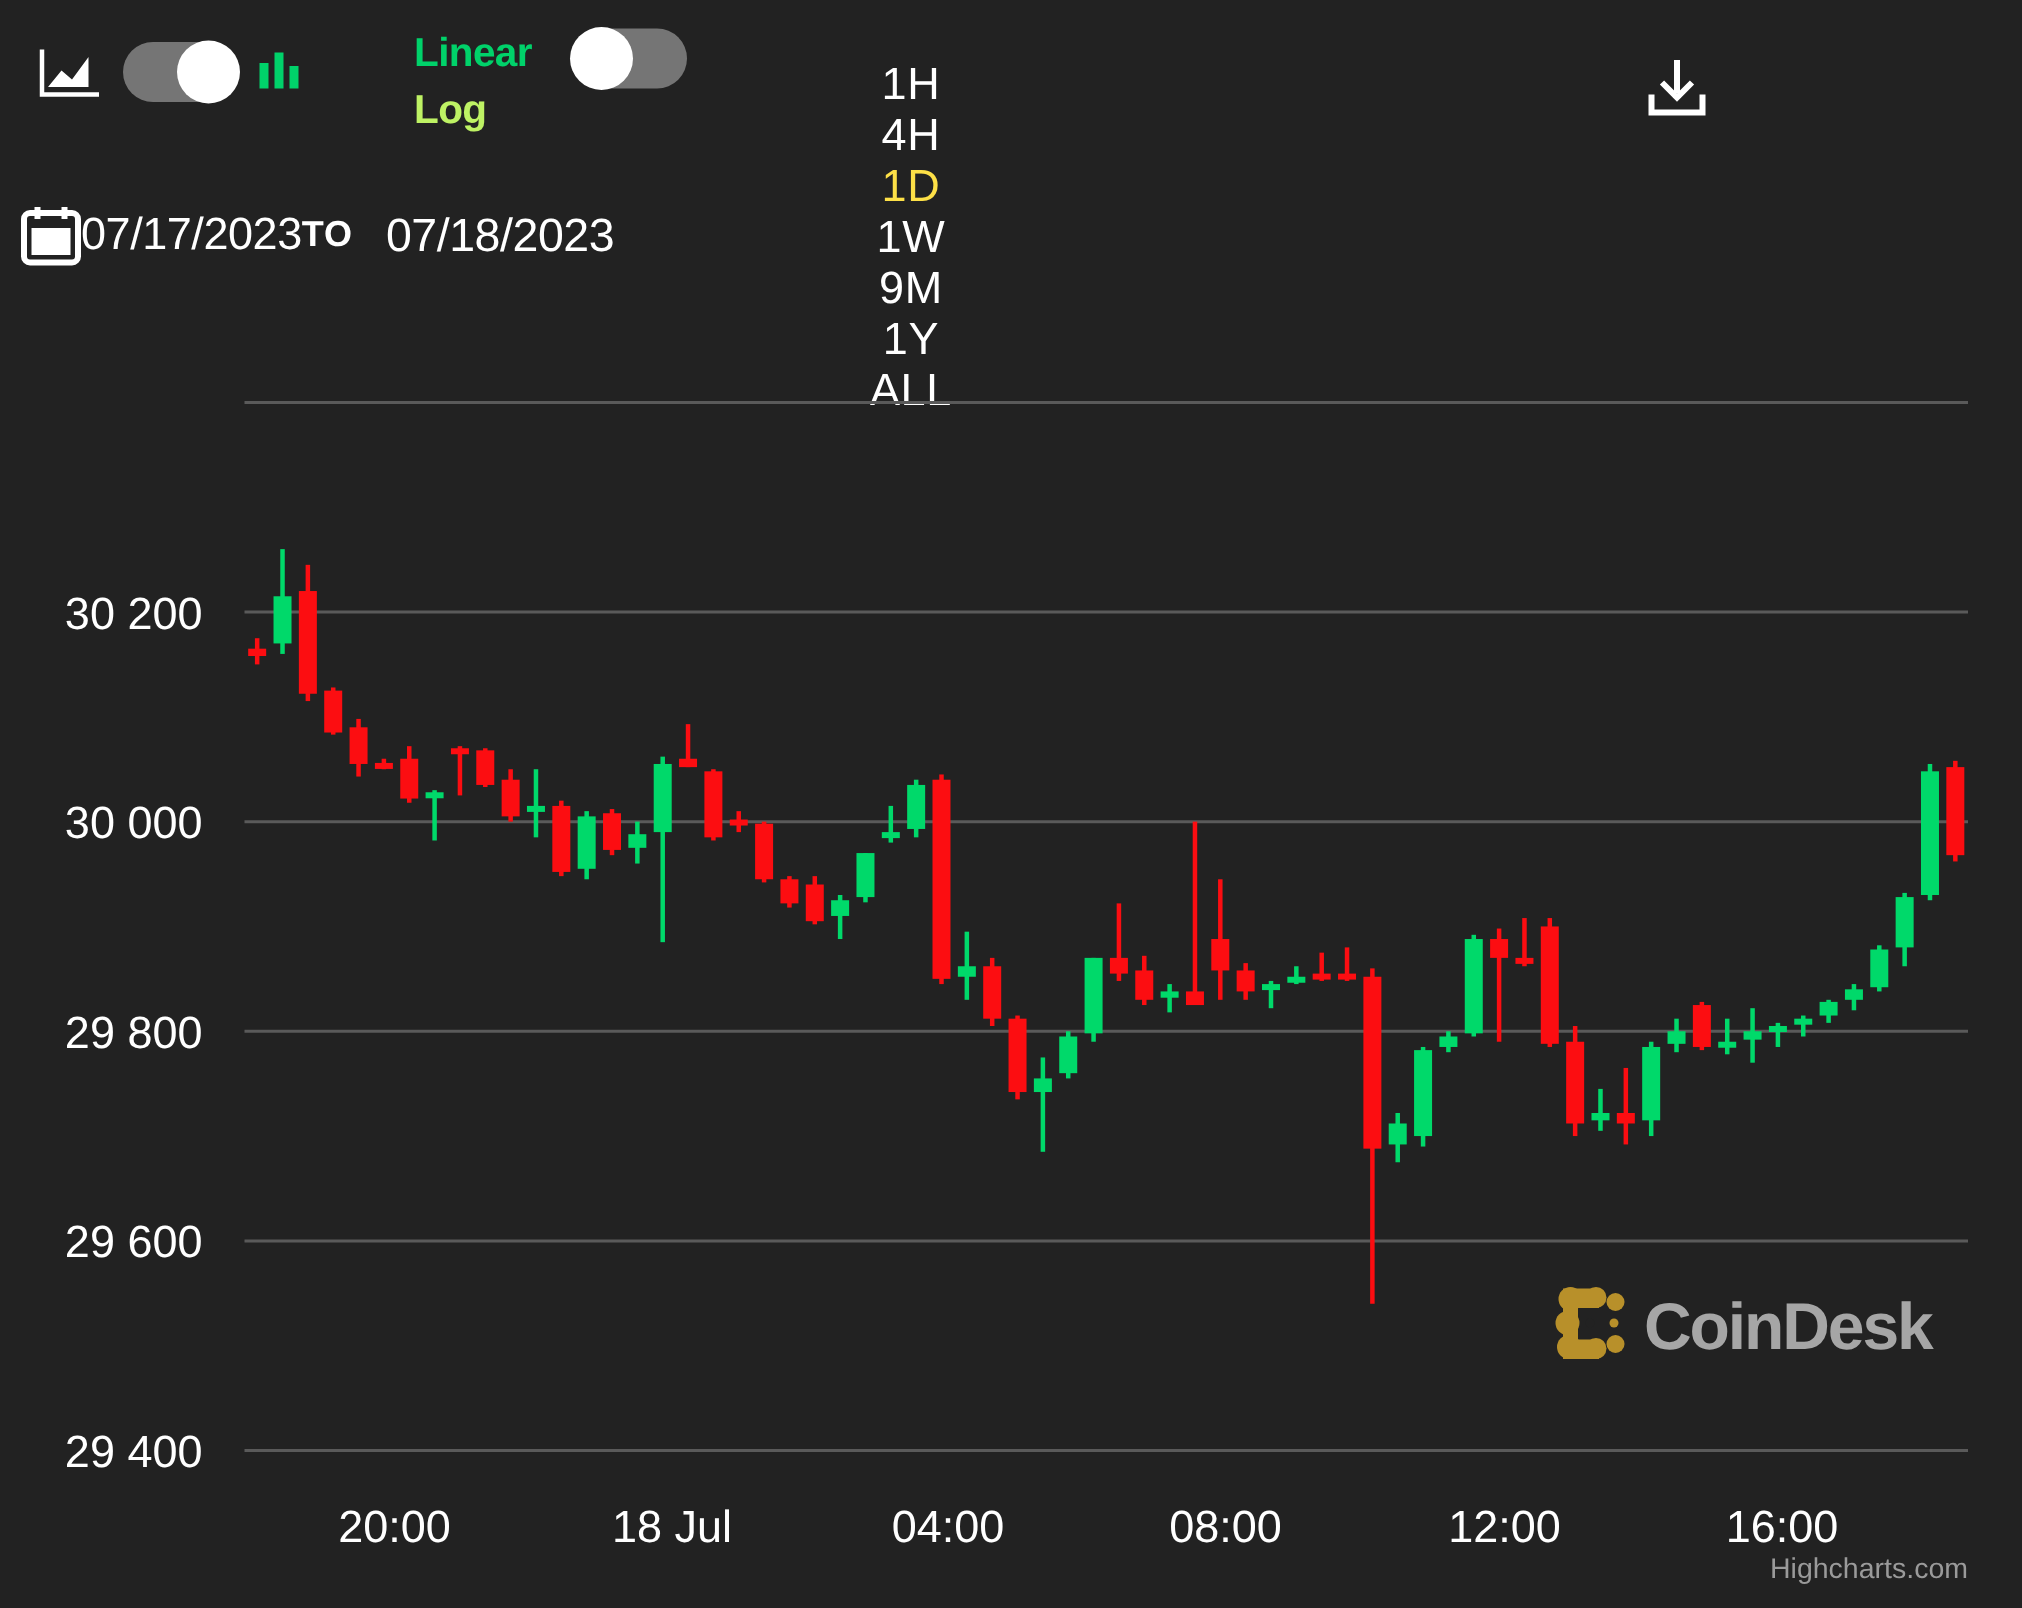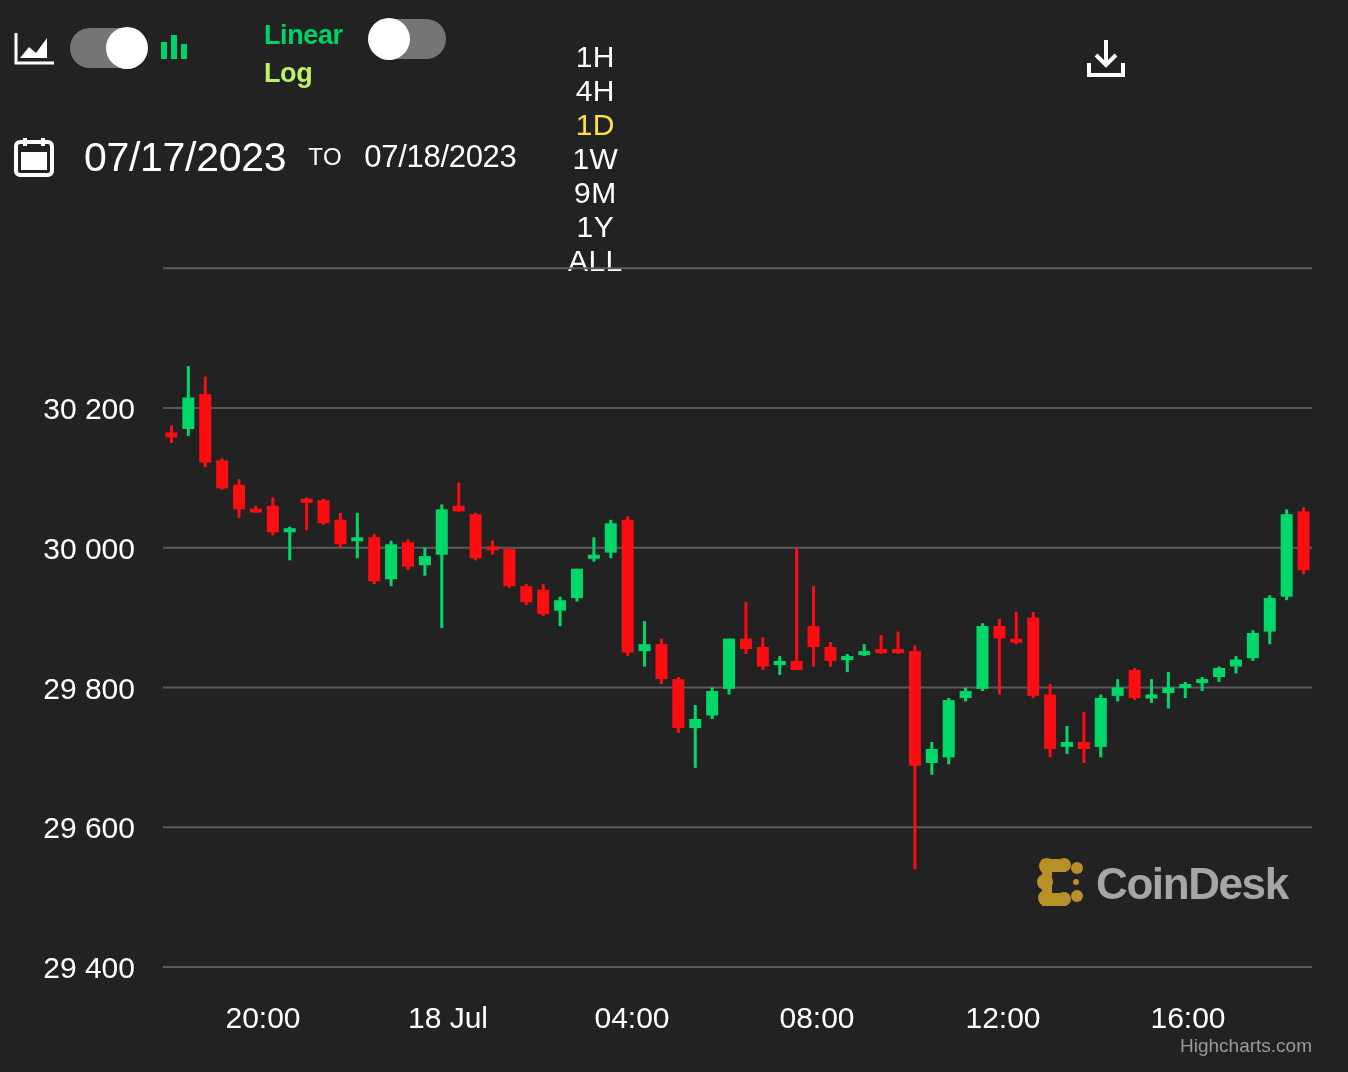--- a/index.html
+++ b/index.html
@@ -12,21 +12,21 @@
     height: 1072px;
     overflow: hidden;
     font-family: "Liberation Sans", sans-serif;
     color: #ffffff;
     position: relative;
   }
 
   
   #toolbar {
     position: absolute;
-    left: 0; top: 0;
+    left: 12px; top: 0;
     width: 1164px;
     height: 118px;
   }
 
   .chart-type-group {
     position: absolute;
     left: 14px;
     top: 28px;
     display: flex;
     align-items: center;
@@ -114,29 +114,27 @@
   #date-row {
     position: absolute;
     left: 14px;
     top: 130px;
     display: flex;
     align-items: center;
     height: 54px;
   }
   .cal-icon { width: 40px; height: 42px; flex: none; }
   .date-text {
-    font-size: 41px;
-    margin-left: 30px;
+    font-size: 30px;
     letter-spacing: -0.3px;
     white-space: nowrap;
   }
   .to-text {
     font-size: 24px;
-    font-weight: normal;
-    margin-left: 22px;
+    font-weight: bold;
     letter-spacing: 0.6px;
   }
   .date-text2 {
     font-size: 31px;
     margin-left: 22px;
     letter-spacing: -0.3px;
     white-space: nowrap;
   }
 
   

